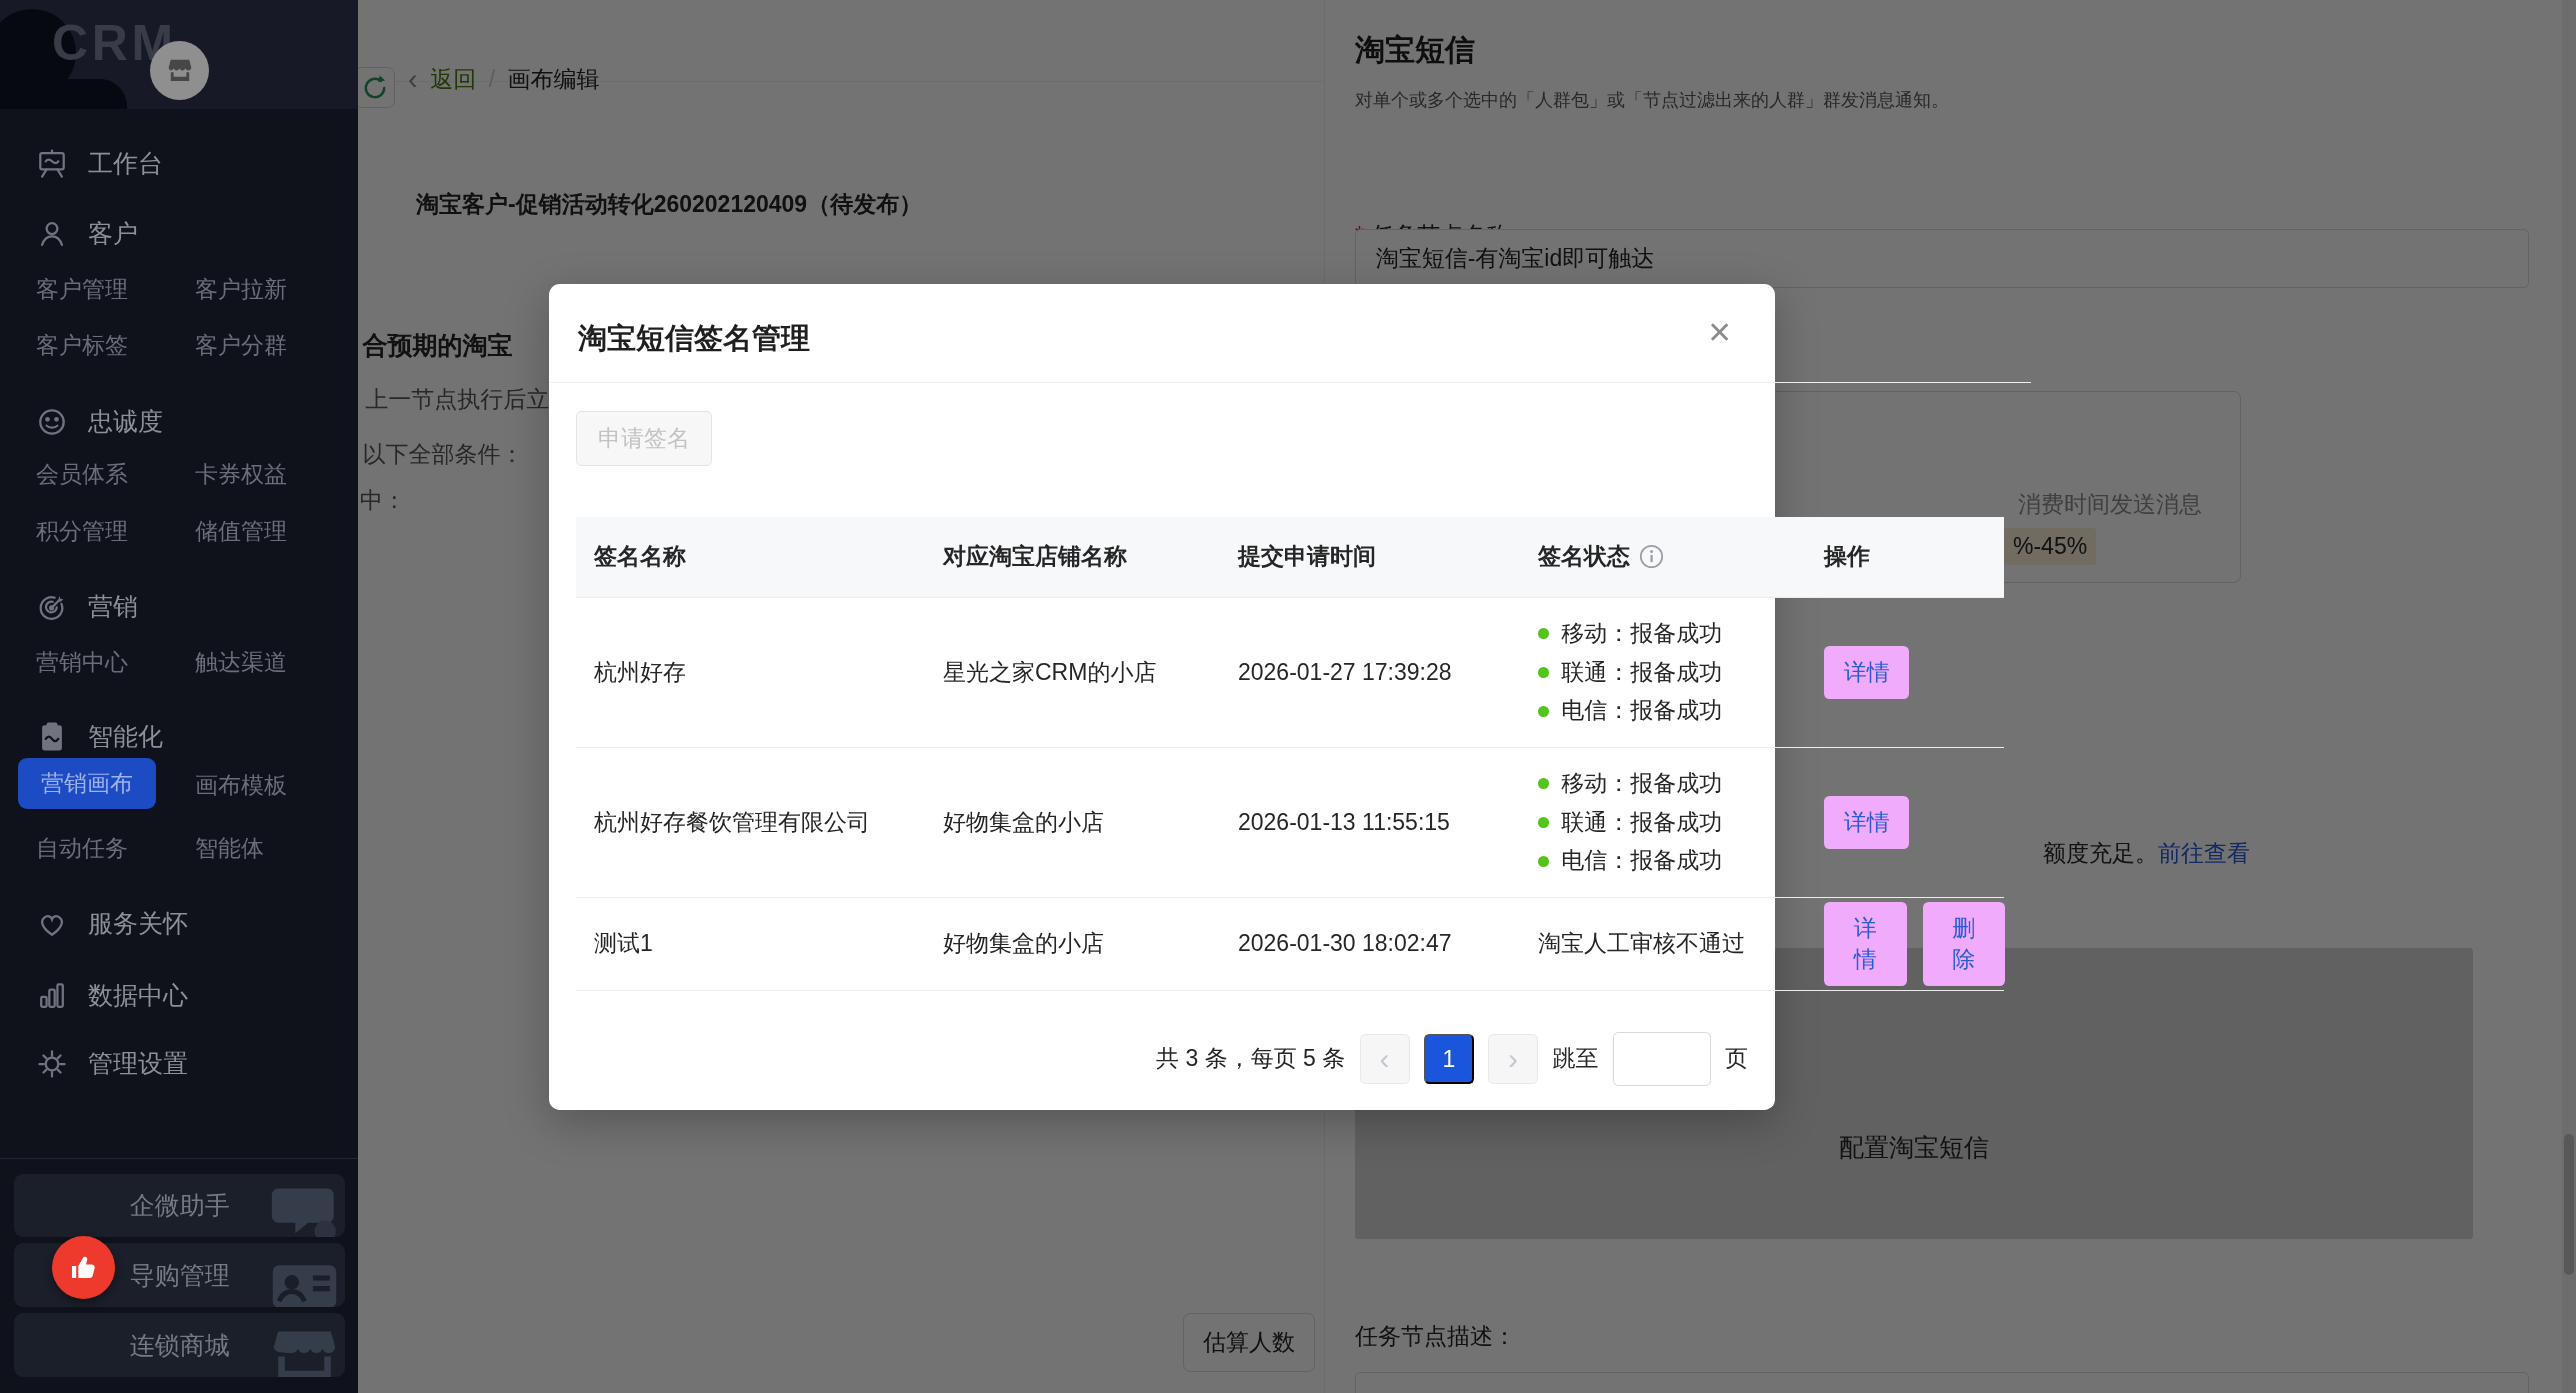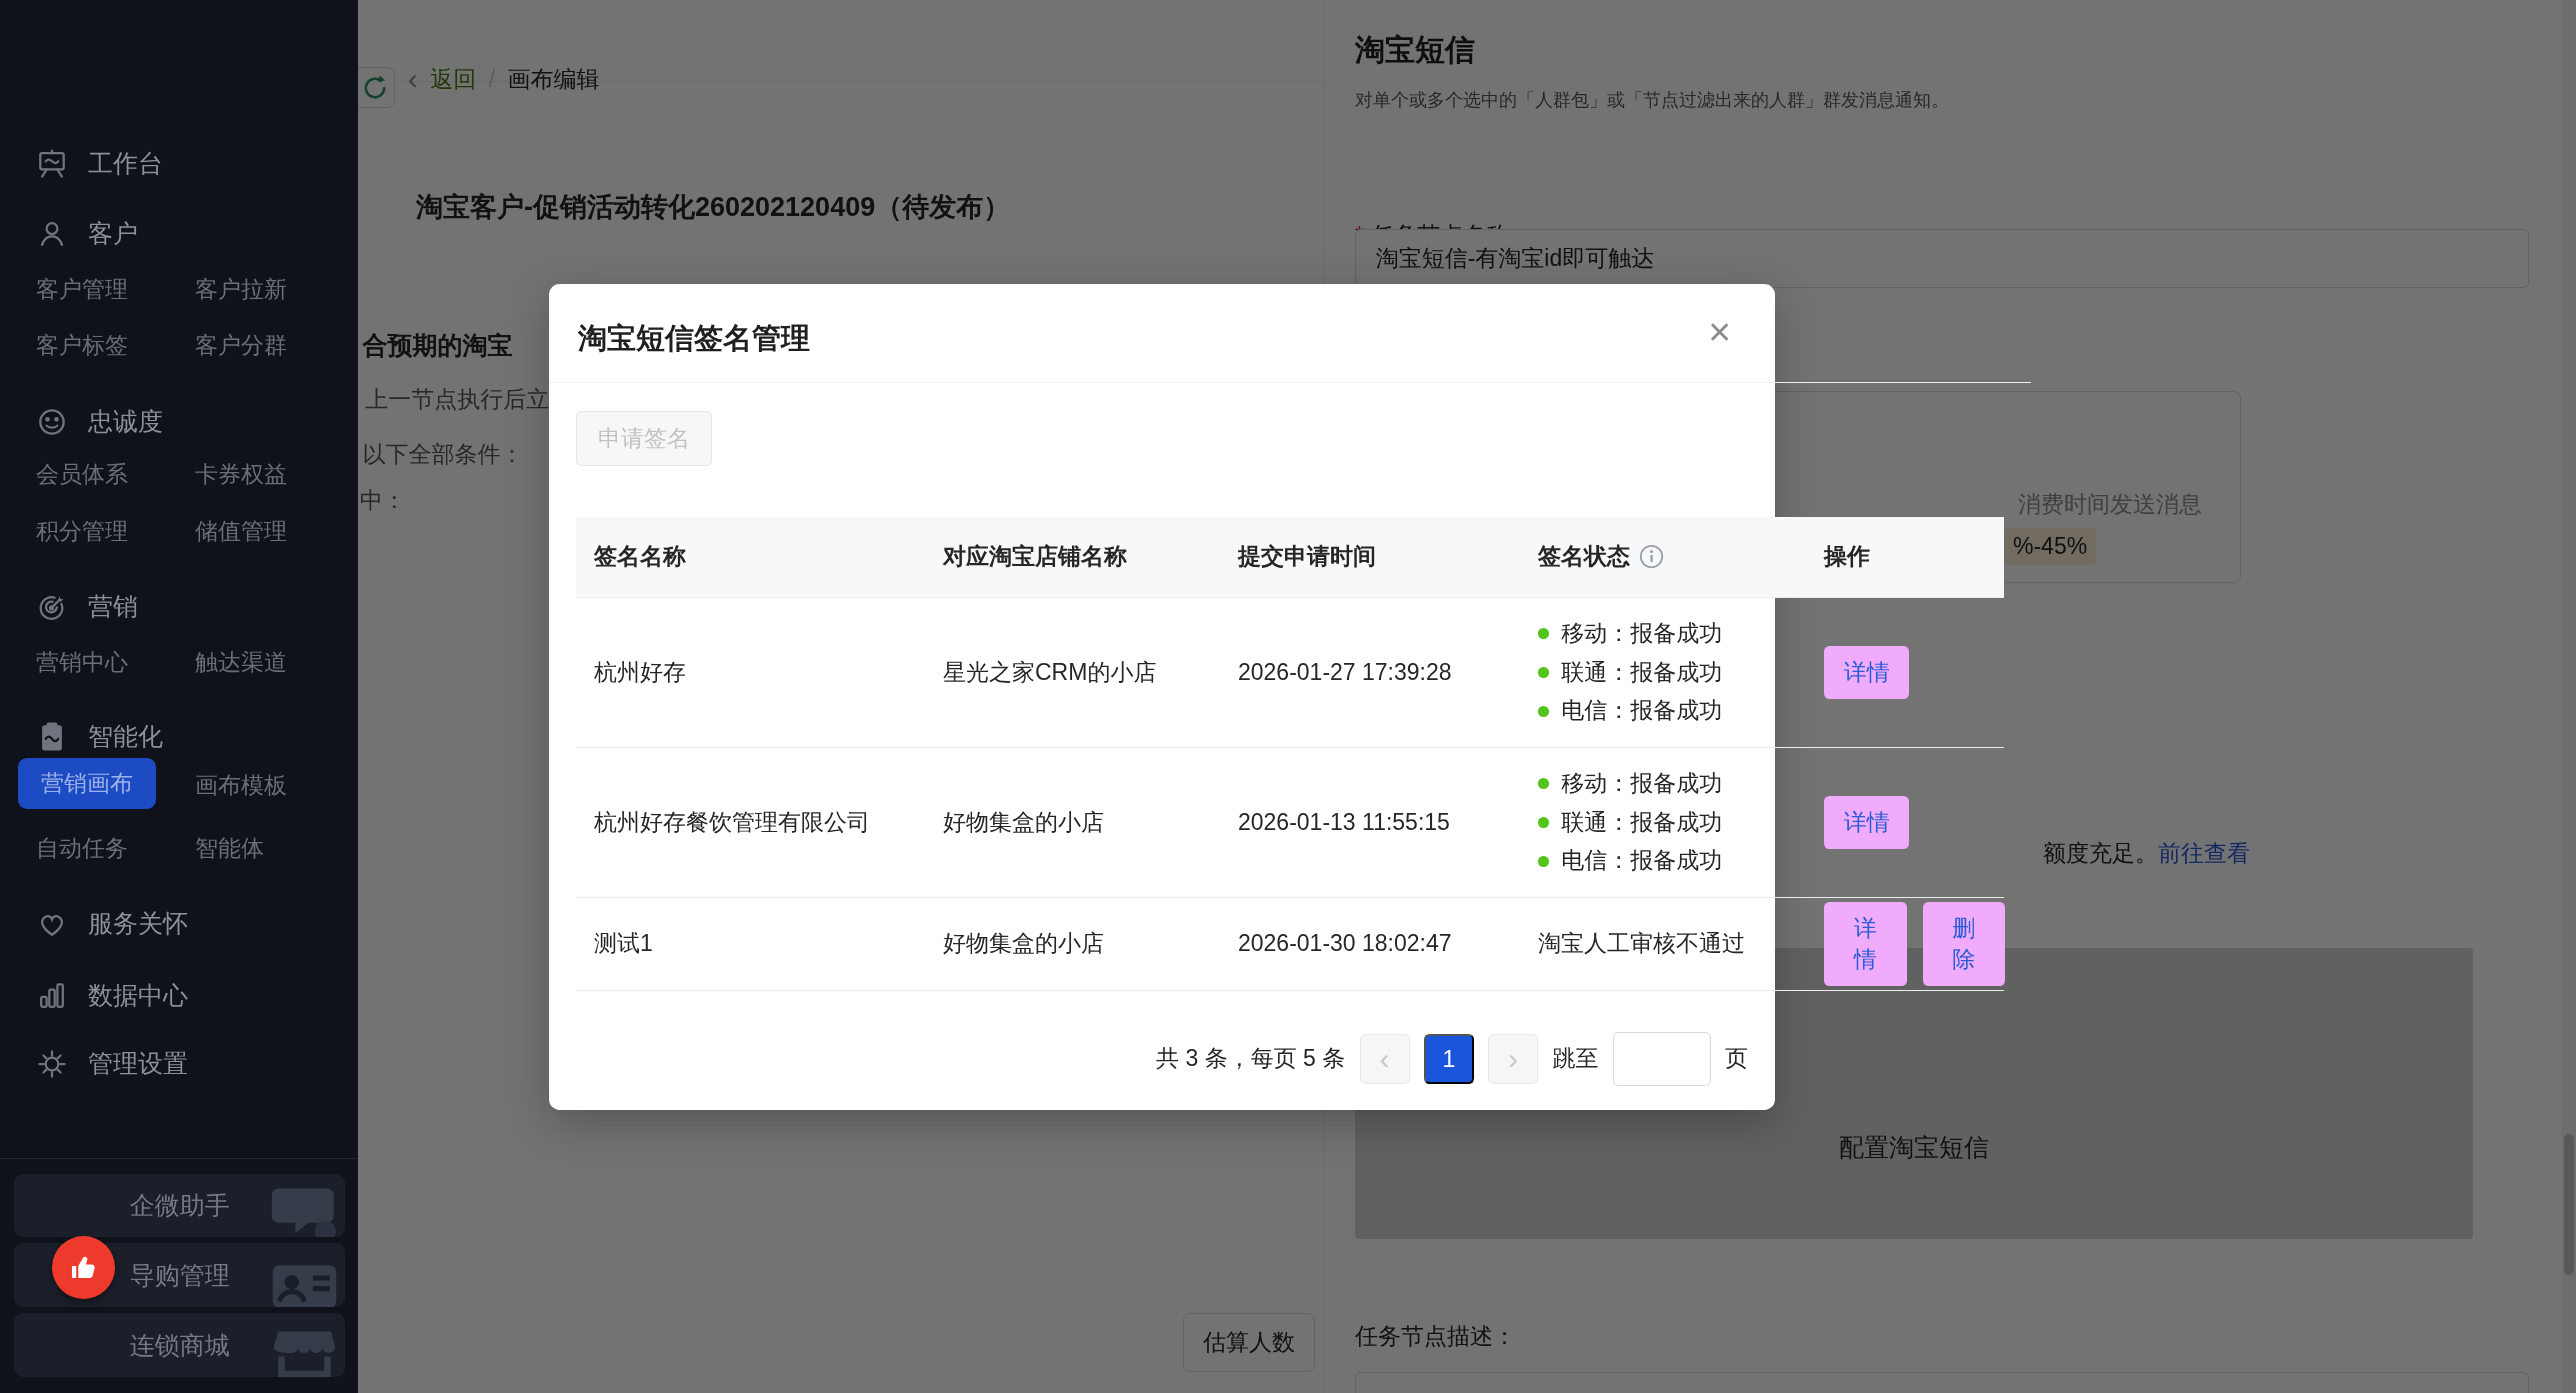--- a/index.html
+++ b/index.html
@@ -27,21 +27,21 @@
 
   
   .main{position:absolute;left:358px;top:0;width:966px;height:1394px;background:#fff;z-index:1;}
   .topbar{position:absolute;left:0;top:0;width:966px;height:82px;border-bottom:1.8px solid #f0f0f0;background:#fff;}
   .back-icon-box{position:absolute;left:-3.6px;top:67px;width:41px;height:41px;border:1.8px solid #d6d6d6;border-radius:7.2px;background:#fff;display:flex;align-items:center;justify-content:center;z-index:2;}
   .breadcrumb{position:absolute;left:50px;top:61px;display:flex;align-items:center;gap:12.5px;font-size:23px;}
   .bc-arrow{color:#8c8c8c;font-size:29px;}
   .bc-back{color:#4d7c0f;}
   .bc-sep{color:#d0d0d0;}
   .bc-cur{color:#262626;}
-  .canvas-title{position:absolute;left:58px;top:190px;font-size:27px;font-weight:700;color:#262626;white-space:nowrap;}
+  .canvas-title{position:absolute;left:58px;top:190px;font-size:23px;font-weight:700;color:#262626;white-space:nowrap;}
   .frag{position:absolute;white-space:nowrap;color:#595959;font-size:23px;}
   .frag.f1{left:4.5px;top:329px;font-size:25px;font-weight:600;color:#262626;}
   .frag.f2{left:7.2px;top:385px;}
   .frag.f3{left:4.5px;top:440px;}
   .frag.f4{left:1.8px;top:486px;}
   .estimate-btn{position:absolute;left:825px;top:1313px;width:132px;height:59px;background:#fff;border:1.8px solid #d9d9d9;border-radius:7.2px;font-size:23px;color:#262626;display:flex;align-items:center;justify-content:center;}
 
   
   .rpanel{position:absolute;left:1324px;top:0;width:1252px;height:1394px;background:#fff;border-left:1.8px solid #ededed;z-index:1;}
   .rp-title{position:absolute;left:30px;top:30px;font-size:30px;font-weight:700;color:#1f1f1f;}
@@ -89,20 +89,30 @@
   .pg-nav{background:#f6f6f6;border:1.8px solid #e8e8e8;color:#c3c7cf;font-size:30px;}
   .pg-cur{background:#1a56db;color:#fff;font-size:23px;}
   .jump-input{width:98px;height:54px;border:1.8px solid #d9d9d9;border-radius:5.4px;background:#fff;font-size:23px;padding:0 10.7px;}
 </style>
 </head>
 <body>
 
 <div class="screen">
 
   <div class="sidebar">
+    <div class="logo-area">
+      <div class="logo-blob1"></div>
+      <div class="logo-blob2"></div>
+      <div class="logo-text">CRM</div>
+      <div class="avatar">
+        <svg width="34" height="34" viewBox="0 0 24 24" fill="#474747">
+            <path d="M4 9.5 5.5 4h13L20 9.5c0 1.2-1 2.1-2.2 2.1-1 0-1.8-.6-2-1.5-.3.9-1.1 1.5-2.1 1.5s-1.8-.6-2.1-1.5c-.2.9-1 1.5-2 1.5s-1.8-.6-2.1-1.5c-.2.9-1 1.5-2.1 1.5C5 11.6 4 10.7 4 9.5zM5.5 12.8V19h13v-6.2h-2V16h-9v-3.2h-2z"></path>
+          </svg>
+      </div>
+    </div>
 
     <div class="g-item" style="top:143px">
       <svg width="36" height="36" viewBox="0 0 40 40" fill="none" stroke="#70747e" stroke-width="2.5" stroke-linecap="round">
           <path d="M20 8V5"></path>
           <rect x="7" y="8" width="26" height="18" rx="2"></rect>
           <path d="M13 17q3-4 7 0t7 0"></path>
           <path d="M14 26l-5 8M26 26l5 8"></path>
         </svg>
       <span>工作台</span>
     </div>

